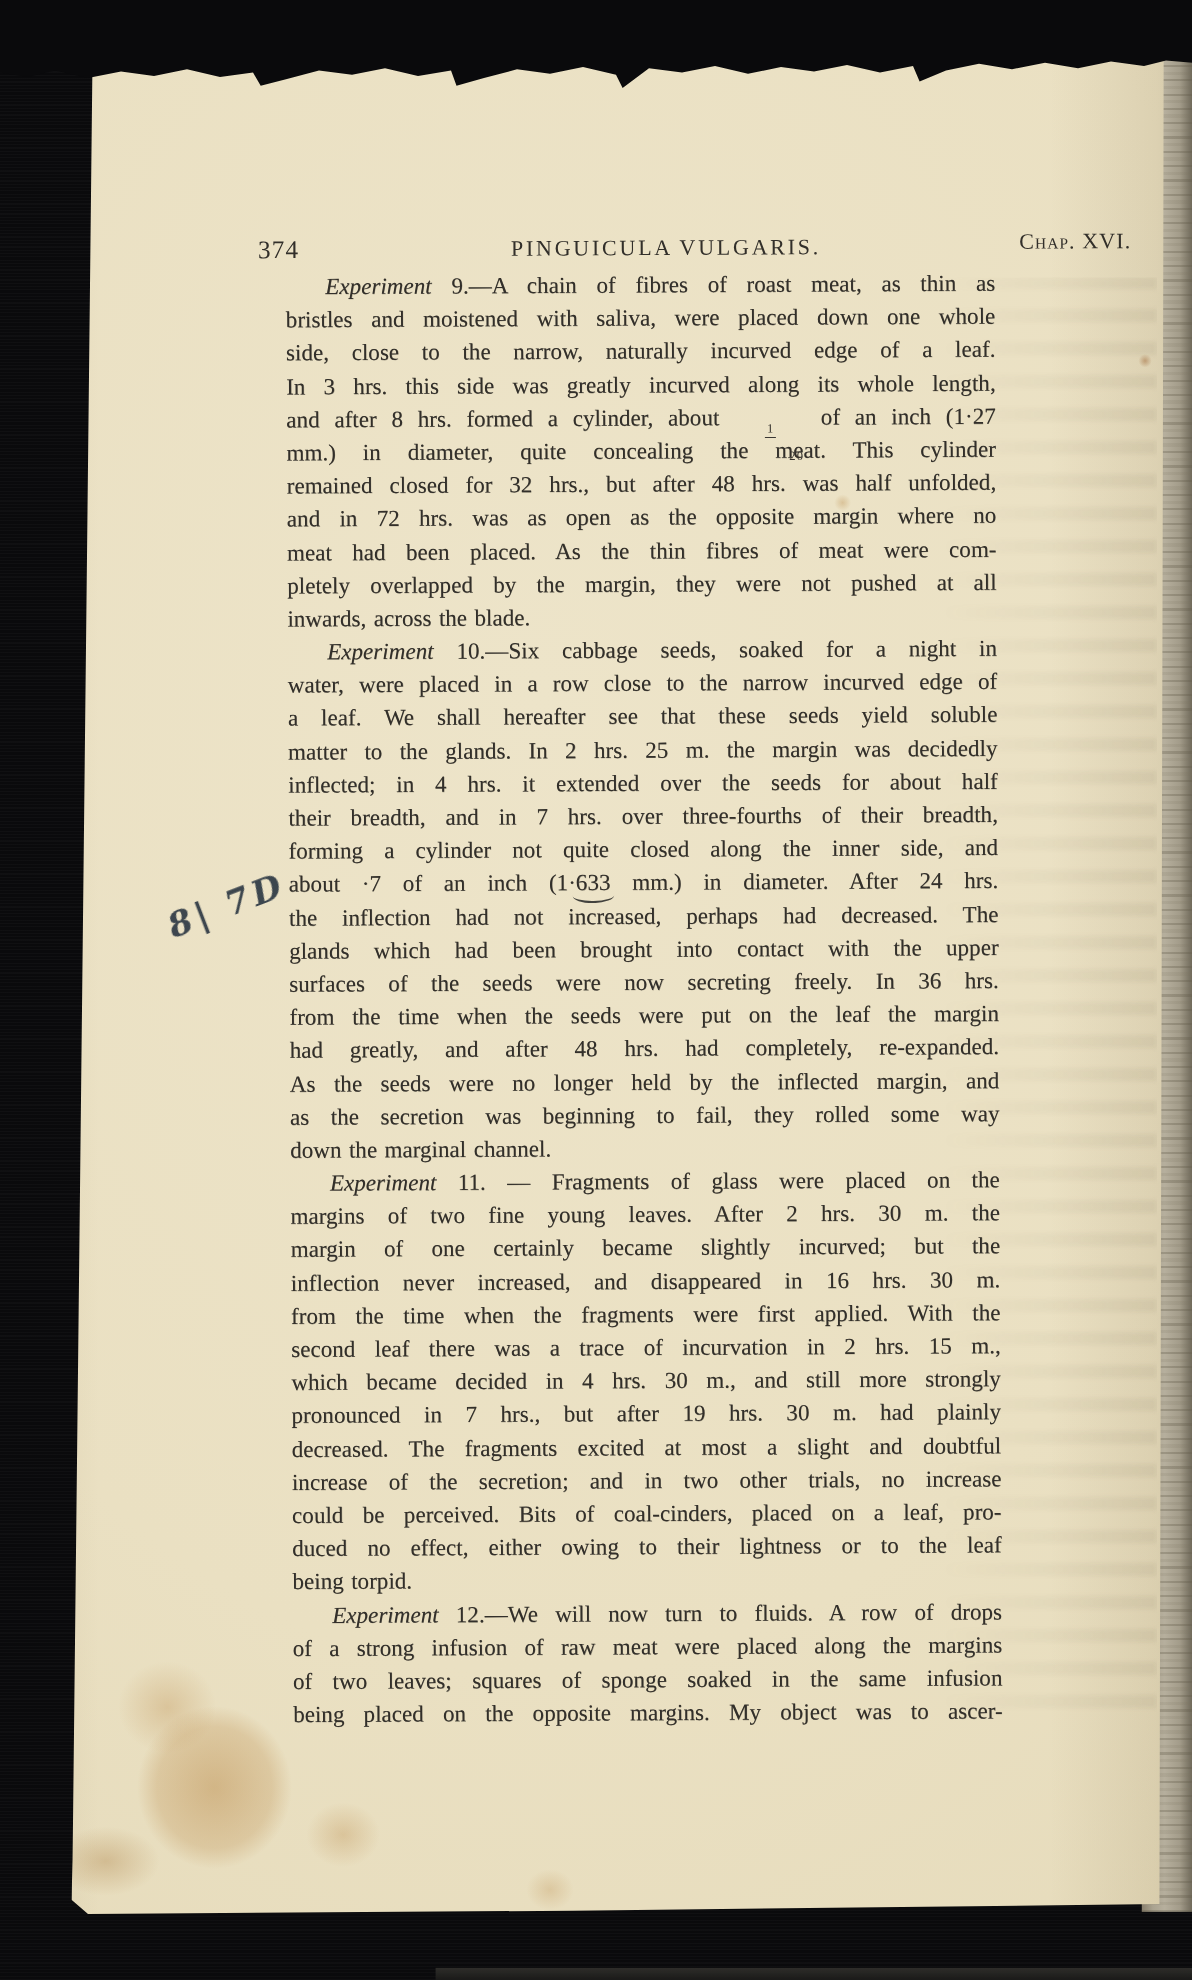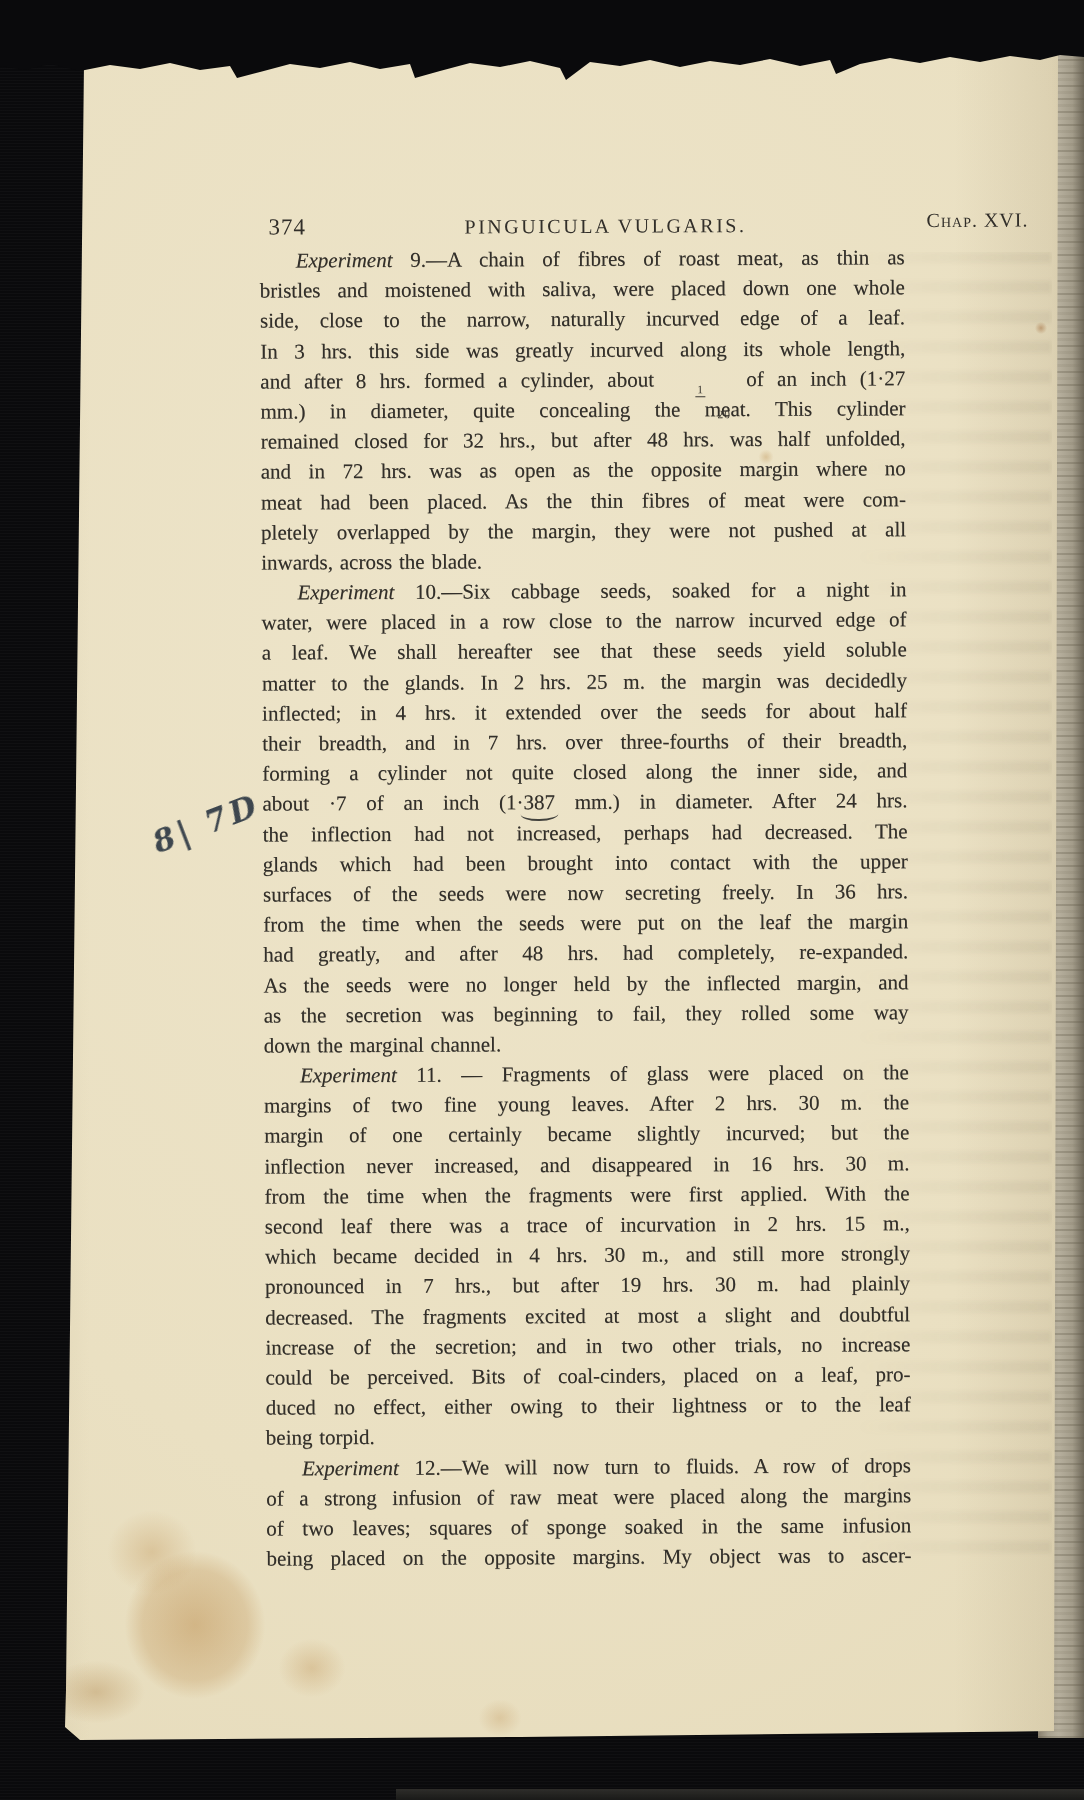--- a/index.html
+++ b/index.html
@@ -55,21 +55,21 @@
   
   .bottom-sliver{
     position:absolute;left:396px;top:1789px;width:688px;height:11px;
     background:linear-gradient(180deg,#34332f,#1c1c1a);opacity:.85;
   }
   
   .content{
     position:absolute;inset:0;color:#322f2a;
     transform:rotate(-0.3deg);transform-origin:560px 900px;
   }
-  .pagenum{position:absolute;left:272px;top:213px;font-size:23px;letter-spacing:1px;}
+  .pagenum{position:absolute;left:238px;top:213px;font-size:23px;letter-spacing:1px;}
   .running-title{position:absolute;left:408px;top:215px;width:402px;text-align:center;font-size:20px;letter-spacing:2.5px;}
   .chapter{position:absolute;left:818px;top:211px;width:214px;text-align:right;font-size:20px;font-variant-caps:small-caps;letter-spacing:1px;}
   .body-text{position:absolute;left:263px;top:244px;width:645px;font-size:21px;}
   .line{
     height:30.2px;line-height:30.2px;white-space:normal;
     text-align:justify;text-align-last:justify;word-spacing:1.5px;
     text-shadow:0.25px 0.3px 0.35px rgba(55,50,42,0.45);
   }
   .line.indent{text-indent:36px;}
   .line.no-just{text-align:left;text-align-last:left;}
@@ -126,21 +126,21 @@
           <div class="line no-just">inwards, across the blade.</div>
         </div>
         <div class="para">
           <div class="line indent"><em>Experiment</em> 10.—Six cabbage seeds, soaked for a night in</div>
           <div class="line">water, were placed in a row close to the narrow incurved edge of</div>
           <div class="line">a leaf. We shall hereafter see that these seeds yield soluble</div>
           <div class="line">matter to the glands. In 2 hrs. 25 m. the margin was decidedly</div>
           <div class="line">inflected; in 4 hrs. it extended over the seeds for about half</div>
           <div class="line">their breadth, and in 7 hrs. over three-fourths of their breadth,</div>
           <div class="line">forming a cylinder not quite closed along the inner side, and</div>
-          <div class="line">about ·7 of an inch (1·<span class="pen-underline">387</span> mm.) in diameter. After 24 hrs.</div>
+          <div class="line">about ·7 of an inch (1·<span class="pen-underline">633</span> mm.) in diameter. After 24 hrs.</div>
           <div class="line">the inflection had not increased, perhaps had decreased. The</div>
           <div class="line">glands which had been brought into contact with the upper</div>
           <div class="line">surfaces of the seeds were now secreting freely. In 36 hrs.</div>
           <div class="line">from the time when the seeds were put on the leaf the margin</div>
           <div class="line">had greatly, and after 48 hrs. had completely, re-expanded.</div>
           <div class="line">As the seeds were no longer held by the inflected margin, and</div>
           <div class="line">as the secretion was beginning to fail, they rolled some way</div>
           <div class="line no-just">down the marginal channel.</div>
         </div>
         <div class="para">

